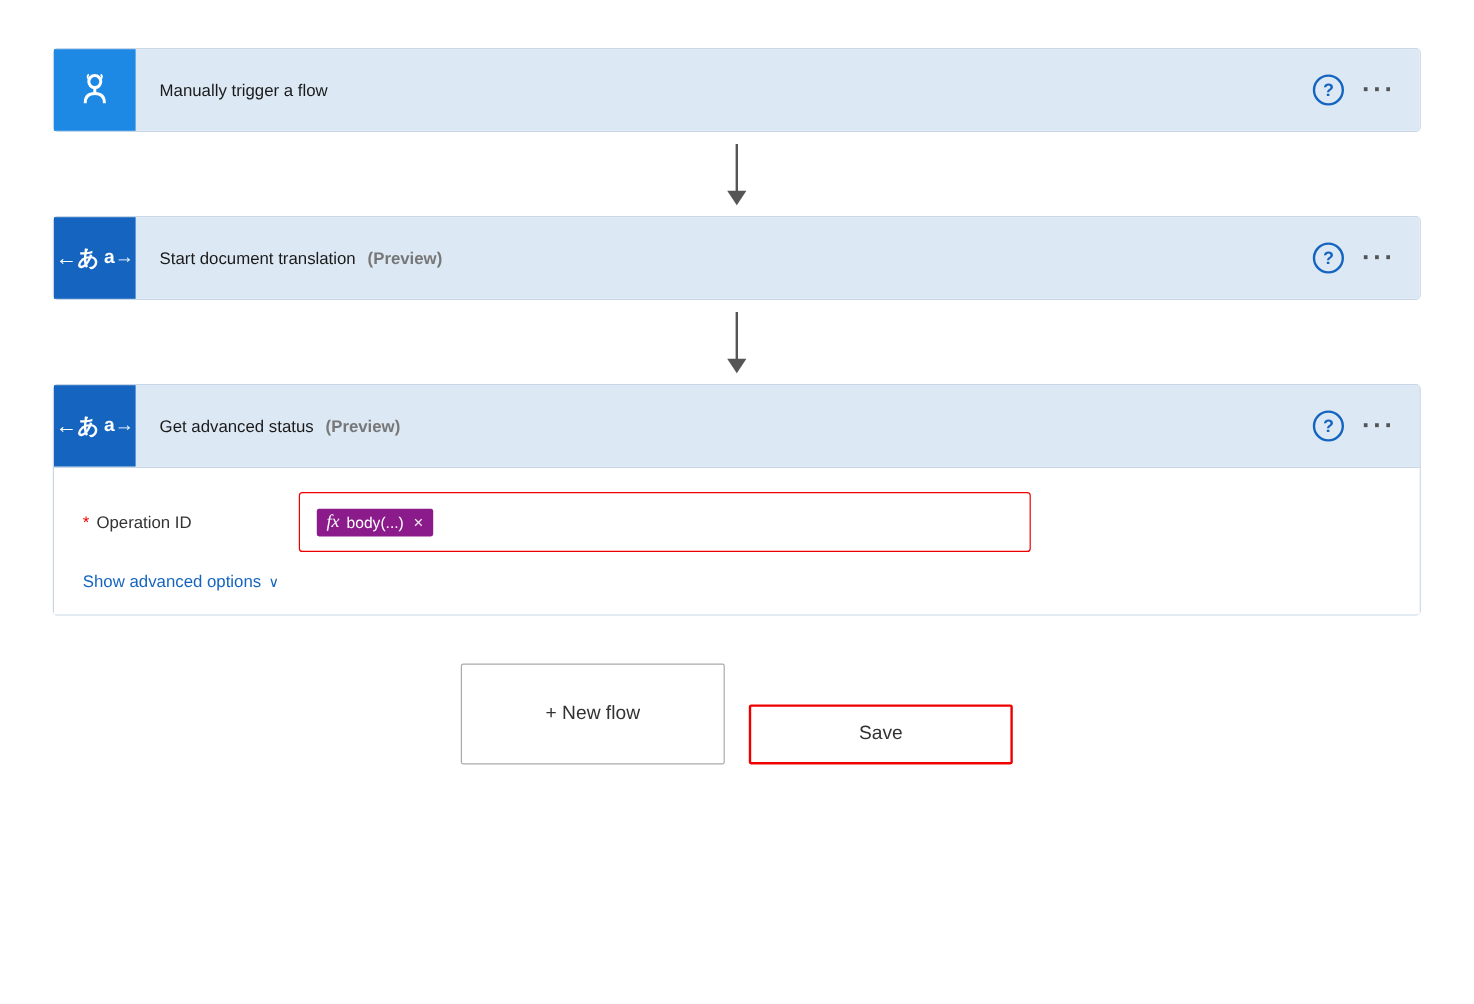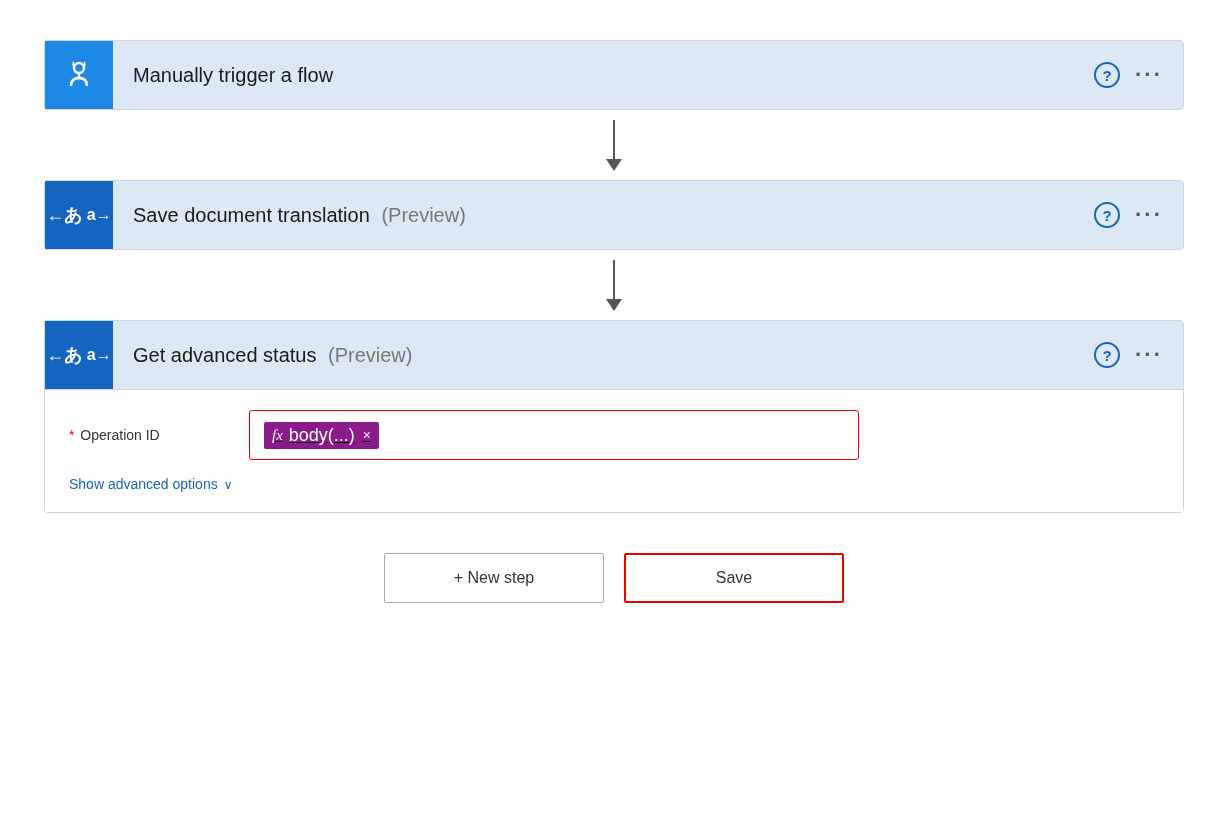--- a/index.html
+++ b/index.html
@@ -45,27 +45,27 @@
       color: white;
       font-size: 26px;
       flex-shrink: 0;
     }
     .step-icon.trigger {
       background: #1e88e5;
     }
     .step-title {
       flex: 1;
       padding: 0 20px;
-      font-size: 20px;
+      font-size: 14px;
       color: #1a1a1a;
       font-weight: 400;
     }
     .step-title .preview {
       color: #777;
-      font-weight: 400;
+      font-weight: 700;
     }
     .step-actions {
       display: flex;
       align-items: center;
       gap: 14px;
       padding-right: 20px;
     }
     .icon-btn {
       background: none;
       border: none;
@@ -144,21 +144,21 @@
       font-size: 13px;
       gap: 6px;
       margin-right: 4px;
     }
     .tag-chip .fx-icon {
       font-style: italic;
       font-family: Georgia, serif;
       font-size: 15px;
     }
     .tag-chip .chip-text {
-      font-size: 18px;
+      font-size: 13px;
     }
     .tag-chip .chip-close {
       cursor: pointer;
       font-size: 14px;
       color: #eee;
       margin-left: 2px;
     }
     .advanced-toggle {
       display: flex;
       align-items: flex-end;
@@ -173,21 +173,20 @@
     }
     .advanced-toggle .chevron {
       font-size: 12px;
     }
     .operation-id-outer {
       border: 1.5px solid #e00;
       border-radius: 3px;
       padding: 4px;
       display: flex;
       align-items: center;
-      text-decoration: underline;
     }
     .bottom-actions {
       display: flex;
       justify-content: center;
       gap: 20px;
       margin-top: 40px;
     }
     .btn-new-step {
       background: #fff;
       border: 1px solid #aaa;
@@ -200,20 +199,21 @@
     }
     .btn-save {
       background: #fff;
       border: 2px solid #e00;
       border-radius: 2px;
       padding: 14px 40px;
       font-size: 16px;
       color: #333;
       cursor: pointer;
       min-width: 220px;
+      margin-top: 34px;
     }
     .translate-icon {
       font-size: 20px;
       font-weight: bold;
       color: white;
       line-height: 1;
       display: flex;
       flex-direction: row;
       align-items: center;
       gap: 2px;
@@ -270,21 +270,21 @@
 
   <div class="step-card">
     <div class="step-header">
       <div class="step-icon">
         <div class="translate-icon">
           <span style="font-size:18px; font-family: 'MS Gothic', serif;">←あ</span>
           <span style="font-size:16px; margin-left:2px;">a→</span>
         </div>
       </div>
       <div class="step-title">
-        <span>Save document translation</span>
+        <span>Start document translation</span>
         <span class="preview" style="margin-left:6px;">(Preview)</span>
       </div>
       <div class="step-actions">
         <button class="icon-btn">
           <div class="circle-q">
               <span>?</span>
             </div>
         </button>
         <button class="icon-btn ellipsis-btn">
           <span>···</span>
@@ -341,20 +341,20 @@
         <button class="advanced-toggle">
           <span>Show advanced options</span>
           <span class="chevron">∨</span>
         </button>
       </div>
     </div>
   </div>
 
   <div class="bottom-actions">
     <button class="btn-new-step">
-      <span>+ New step</span>
+      <span>+ New flow</span>
     </button>
     <button class="btn-save">
       <span>Save</span>
     </button>
   </div>
 
 </div>
 
 </body></html>

